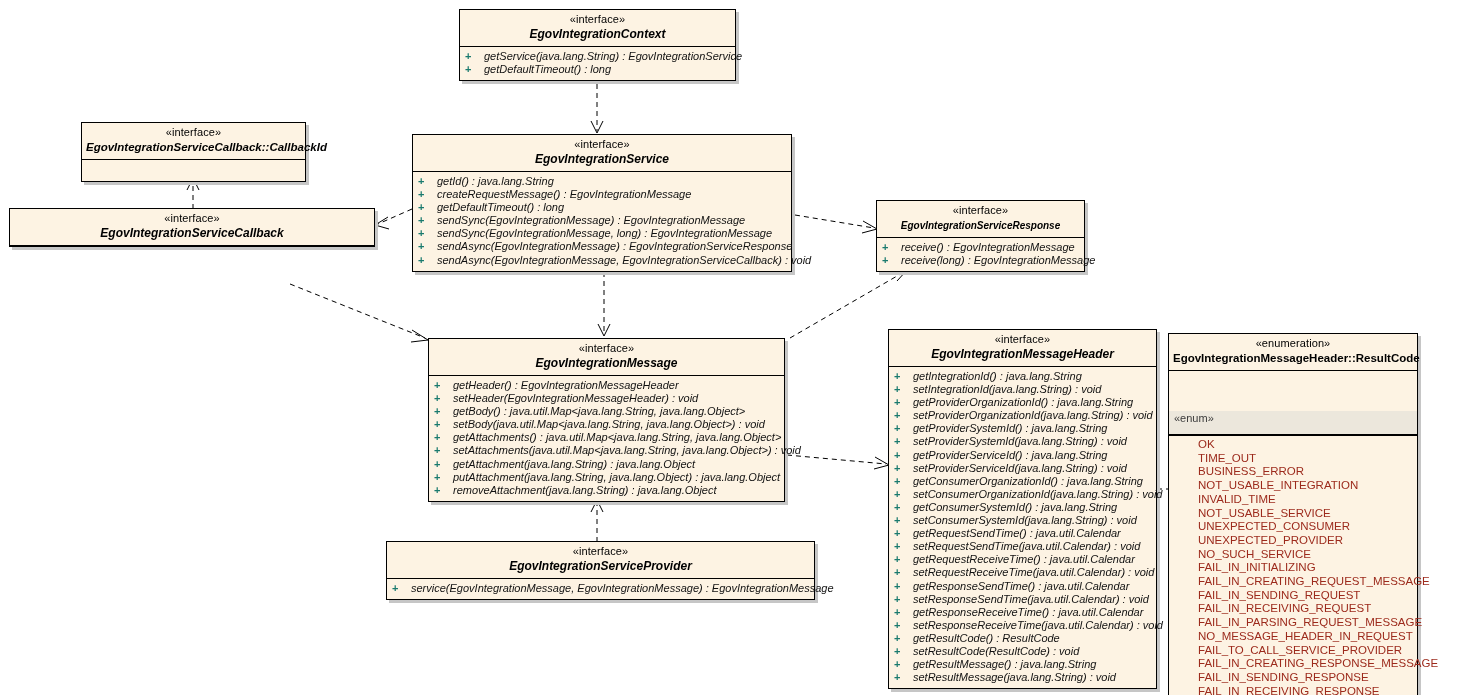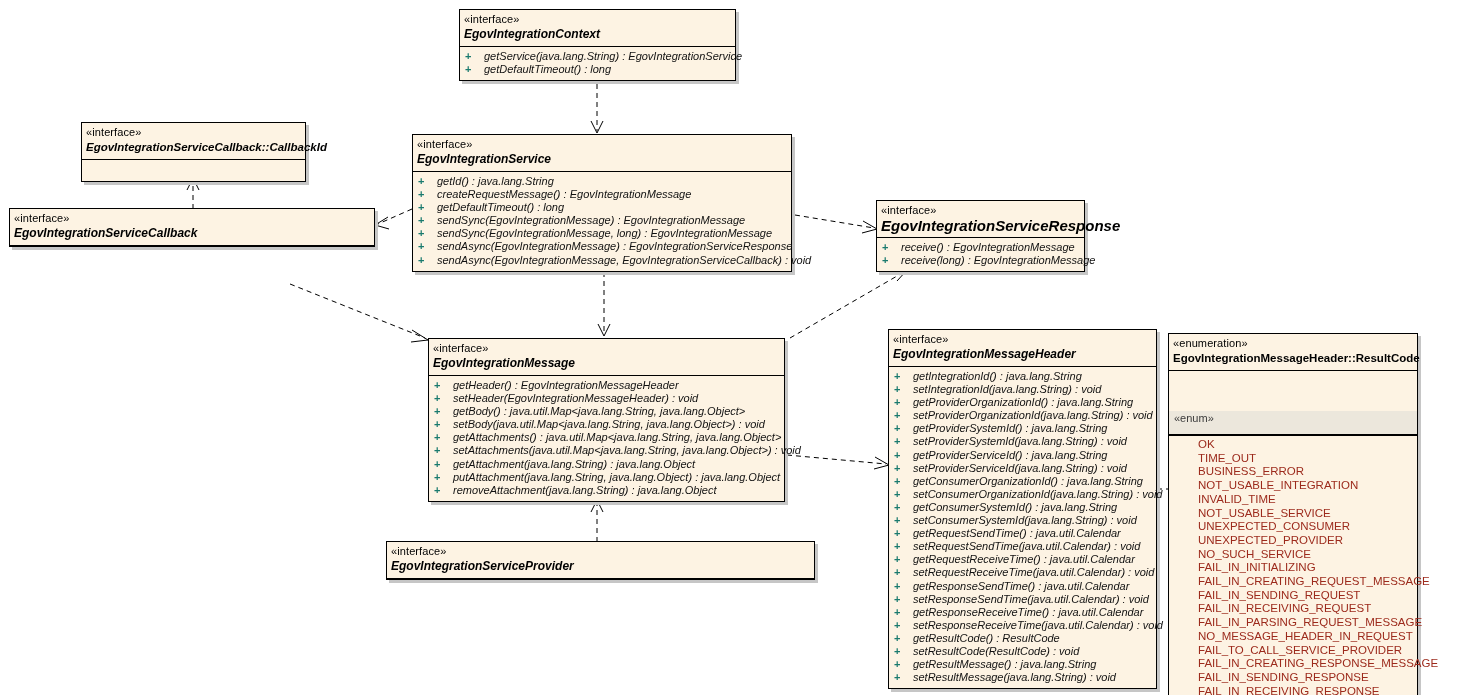--- a/index.html
+++ b/index.html
@@ -26,20 +26,21 @@
   .umlbox {
     position: absolute;
     background: #fdf3e3;
     border: 1px solid #000000;
     box-sizing: border-box;
     box-shadow: 3px 3px 0 0 #c6c6c6;
     z-index: 5;
   }
   .hdr {
     padding: 3px 4px 4px 4px;
+    text-align: center;
     border-bottom: 1px solid #000000;
   }
   .stereo {
     font-size: 11px;
     font-style: normal;
     color: #000;
     line-height: 13px;
     letter-spacing: 0.1px;
   }
   .cname {
@@ -208,21 +209,21 @@
   <div class="umlbox" style="left:9px; top:208px; width:366px;">
     <div class="hdr">
       <div class="stereo">«interface»</div>
       <div class="cname">EgovIntegrationServiceCallback</div>
     </div>
   </div>
 
   <div class="umlbox" style="left:876px; top:200px; width:209px;">
     <div class="hdr">
       <div class="stereo">«interface»</div>
-      <div class="cname" style="font-size:15px;">EgovIntegrationServiceResponse</div>
+      <div class="cname" style="font-size:10px;">EgovIntegrationServiceResponse</div>
     </div>
     <div class="members">
       <div class="member"><span class="vis">+</span><span>receive() : EgovIntegrationMessage</span></div>
       <div class="member"><span class="vis">+</span><span>receive(long) : EgovIntegrationMessage</span></div>
     </div>
   </div>
 
   <div class="umlbox" style="left:428px; top:338px; width:357px;">
     <div class="hdr">
       <div class="stereo">«interface»</div>
@@ -238,20 +239,23 @@
       <div class="member"><span class="vis">+</span><span>getAttachment(java.lang.String) : java.lang.Object</span></div>
       <div class="member"><span class="vis">+</span><span>putAttachment(java.lang.String, java.lang.Object) : java.lang.Object</span></div>
       <div class="member"><span class="vis">+</span><span>removeAttachment(java.lang.String) : java.lang.Object</span></div>
     </div>
   </div>
 
   <div class="umlbox" style="left:386px; top:541px; width:429px;">
     <div class="hdr">
       <div class="stereo">«interface»</div>
       <div class="cname">EgovIntegrationServiceProvider</div>
+    </div>
+    <div class="members">
+      <div class="member"><span class="vis">+</span><span>service(EgovIntegrationMessage, EgovIntegrationMessage) : EgovIntegrationMessage</span></div>
     </div>
   </div>
 
   <div class="umlbox" style="left:888px; top:329px; width:269px;">
     <div class="hdr">
       <div class="stereo">«interface»</div>
       <div class="cname">EgovIntegrationMessageHeader</div>
     </div>
     <div class="members">
       <div class="member"><span class="vis">+</span><span>getIntegrationId() : java.lang.String</span></div>

